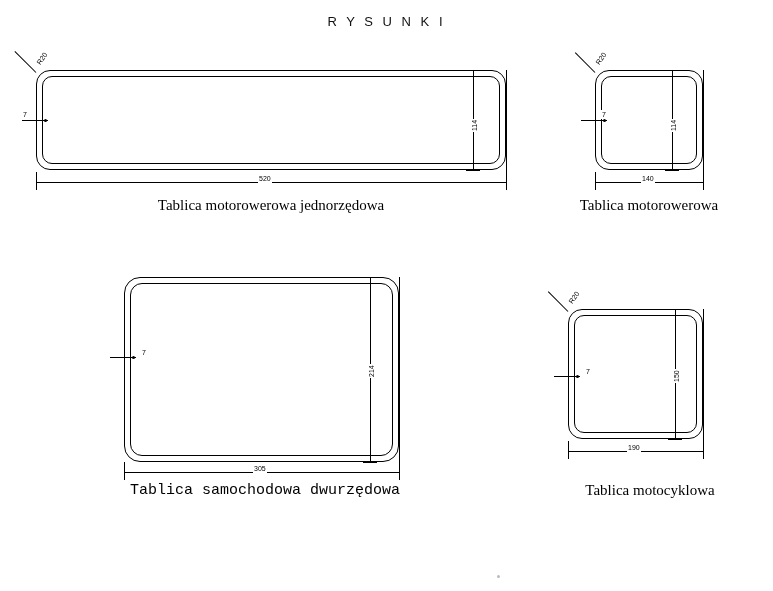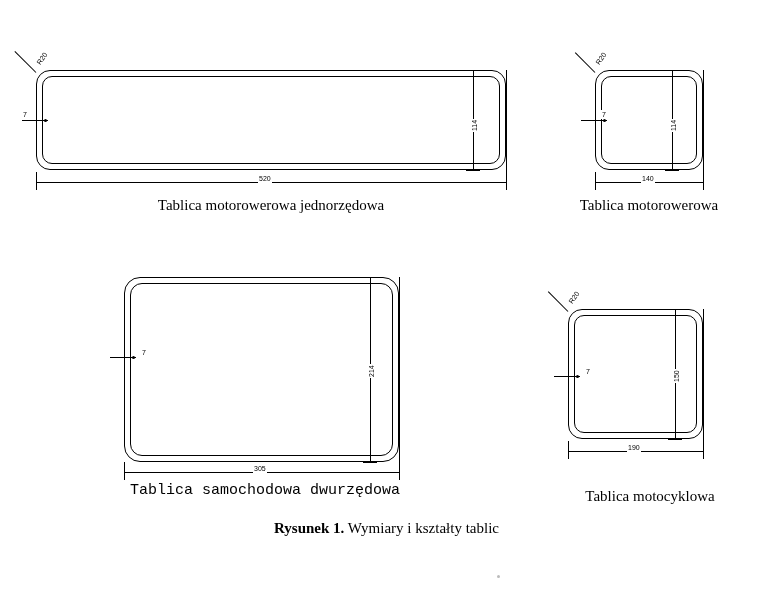--- a/index.html
+++ b/index.html
@@ -121,20 +121,21 @@
     width: 3px; height: 3px;
     background: #bbb;
     border-radius: 50%;
   }
 </style>
 </head>
 <body>
 
 <div id="page">
 
+  <div class="hdr">R Y S U N K I</div>
 
   <div>
     <div class="plate" style="left:36px; top:70px; width:470px; height:100px; border-radius:14px;">
       <div class="inner" style="border-radius:10px;"></div>
     </div>
 
     <div class="leader-diag" style="left:36px; top:72px; width:30px; transform:rotate(-135deg);"></div>
     <div class="dimlabel diag" style="left:34px; top:62px;">R20</div>
 
     <div class="leader" style="left:22px; top:120px; width:26px;"></div>
@@ -216,22 +217,19 @@
     <div class="dimline-h" style="left:568px; top:451px; width:135px;"></div>
     <div class="tick-v" style="left:568px; top:441px; height:18px;"></div>
     <div class="tick-v" style="left:703px; top:309px; height:150px;"></div>
     <div class="dimlabel" style="left:627px; top:443px;">190</div>
 
     <div class="dimline-v" style="left:675px; top:309px; height:130px;"></div>
     <div class="tick-h" style="left:668px; top:309px; width:14px;"></div>
     <div class="tick-h" style="left:668px; top:439px; width:14px;"></div>
     <div class="dimlabel vert" style="left:672px; top:383px;">150</div>
 
-    <div class="caption" style="left:535px; top:482px; width:230px;margin-top:6px;">Tablica motocyklowa</div>
-  </div>
-
-  <div class="figcap" style="left:0; top:520px;">
-    <b>Rysunek 1.</b><span> Wymiary i kształty tablic</span>
-  </div>
+    <div class="caption" style="left:535px; top:482px; width:230px;">Tablica motocyklowa</div>
+  </div>
+
 
   <div class="speck" style="left:497px; top:575px;"></div>
 
 </div>
 
 </body></html>

